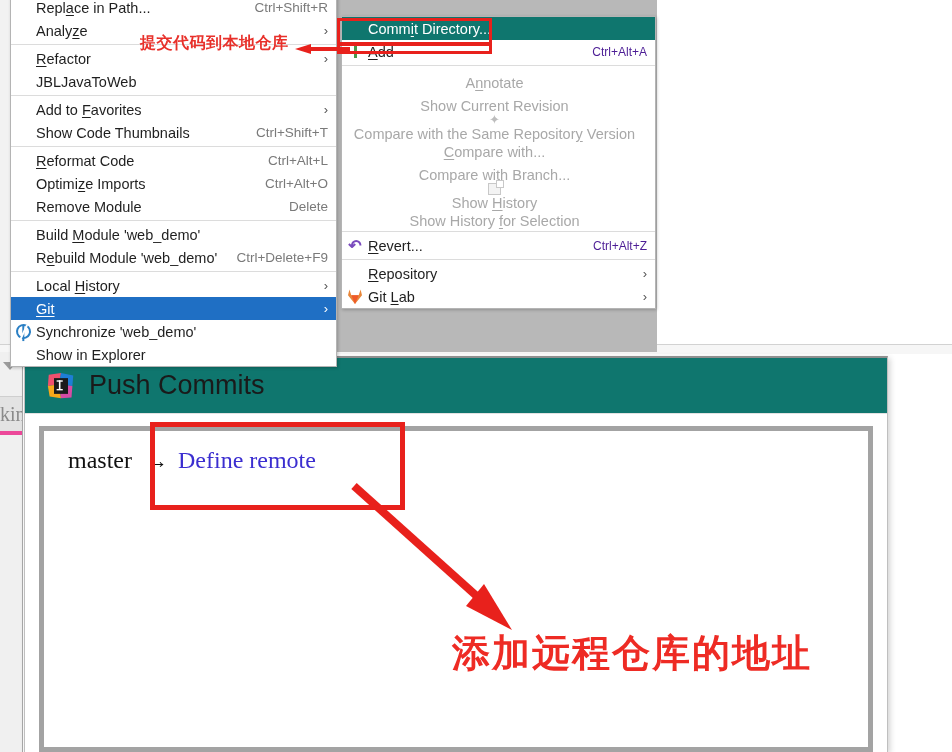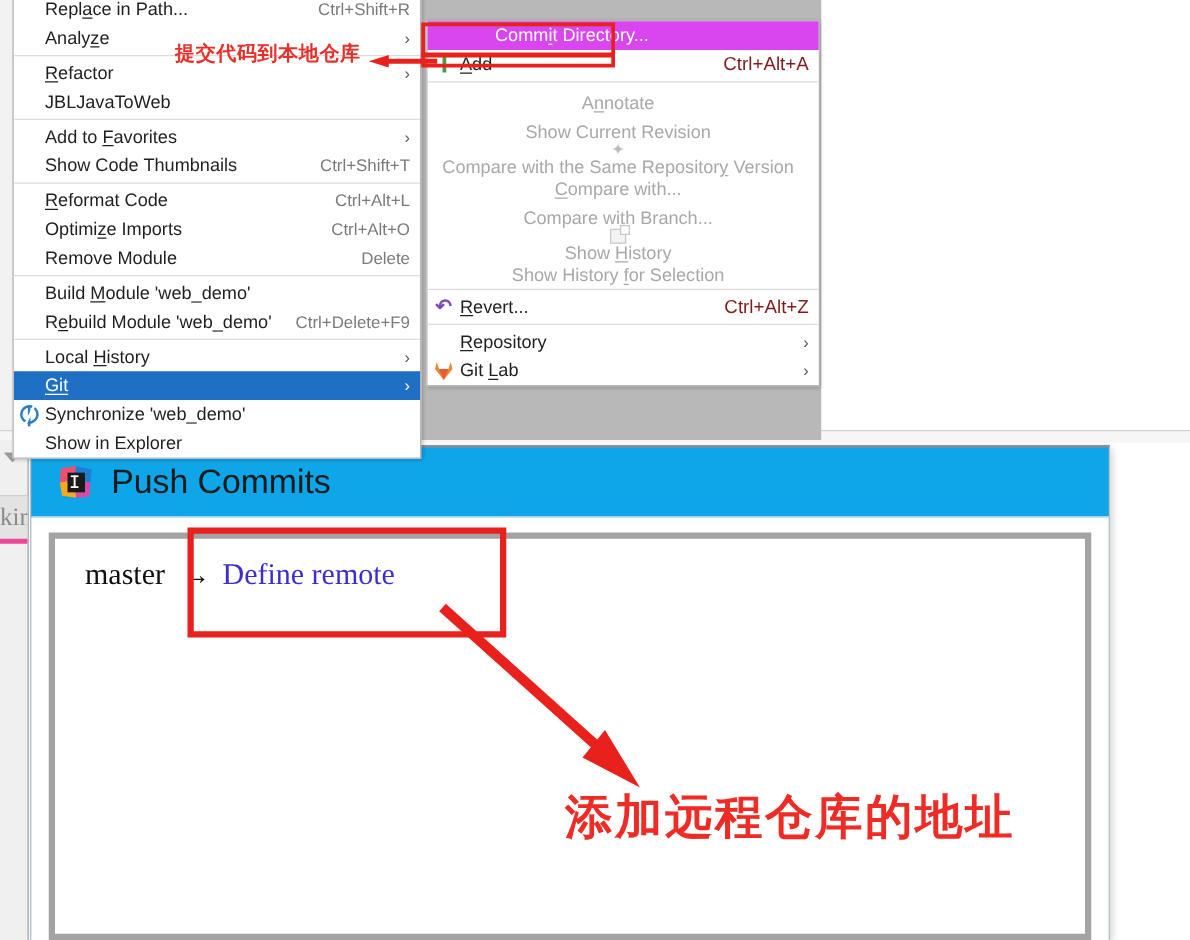--- a/index.html
+++ b/index.html
@@ -152,37 +152,36 @@
   .sub-item .gutter {
     width: 26px;
     min-width: 26px;
     height: 23px;
     display: flex;
     align-items: center;
     justify-content: center;
   }
   .sub-item .lbl { flex: 1 1 auto; }
   .sub-item .acc {
-    color: #7f1d1d;
-    font-size: 15px;
+    color: #4c1d95;
+    font-size: 12px;
     padding-left: 14px;
   }
   .sub-item .arrow {
     width: 12px;
     text-align: right;
     color: #555;
     font-size: 13px;
     line-height: 1;
   }
   .sub-item.disabled { color: #a8a8a8; flex-direction: column; }
   .sub-item.disabled .u { text-decoration-color: #a8a8a8; }
   .sub-item.selected {
-    background: #d946ef;
+    background: #0f766e;
     color: #ffffff;
-    gap: 28px;
   }
   .sub-sep { height: 1px; background: #dcdcdc; margin: 2px 0; }
 
   
   .ico-add {
     width: 3px; height: 13px;
     background: #4a9a4a;
   }
   .ico-compare {
     width: 14px; height: 12px;
@@ -293,21 +292,21 @@
     border-right: 7px solid transparent;
     border-top: 8px solid #9b9b9b;
     z-index: 6;
   }
   .dialog {
     position: absolute;
     left: 24px;
     top: 356px;
     width: 864px;
     height: 396px;
-    background: #0ea5e9;
+    background: #0f766e;
     border: 1px solid #bfbfbf;
     border-top: 2px solid #8f8f8f;
     box-sizing: border-box;
     box-shadow: 2px 2px 6px rgba(0,0,0,0.18);
     z-index: 10;
   }
   .dialog-titlebar {
     height: 56px;
     display: flex;
     align-items: center;

